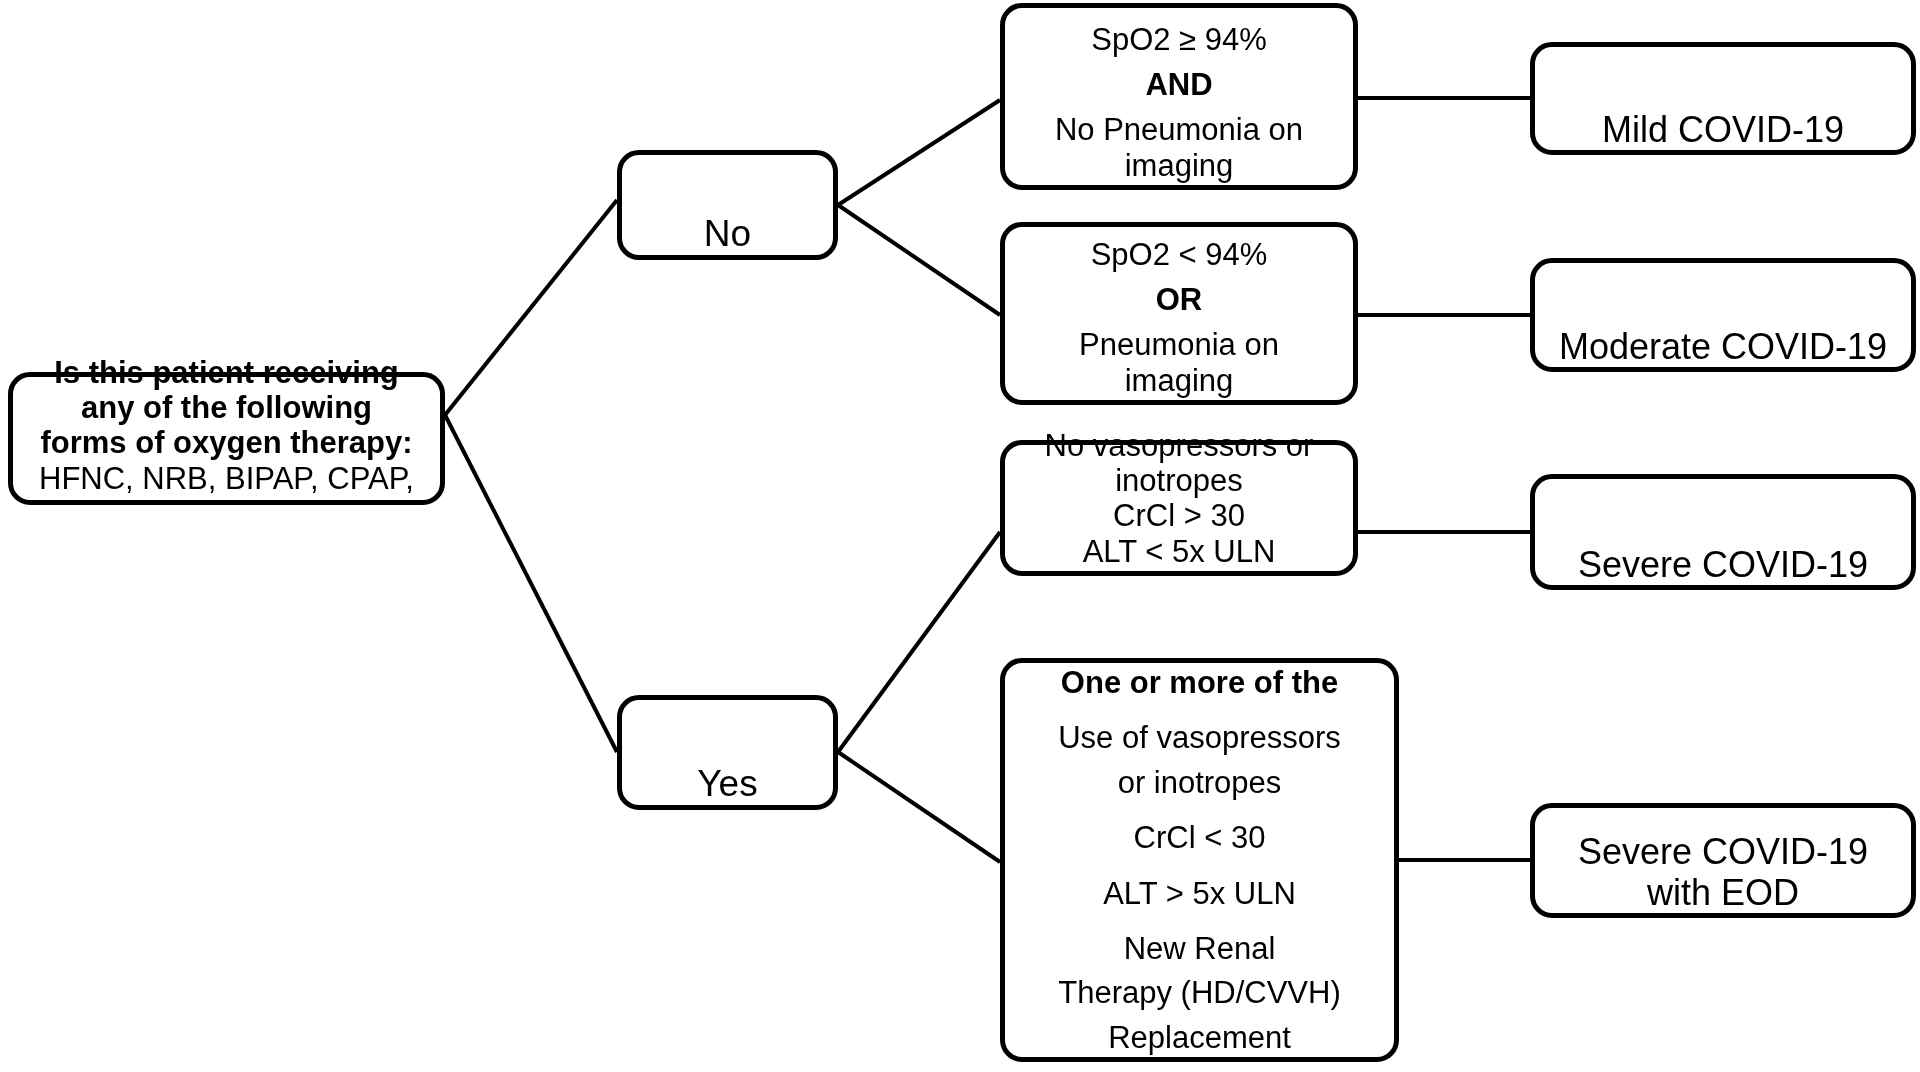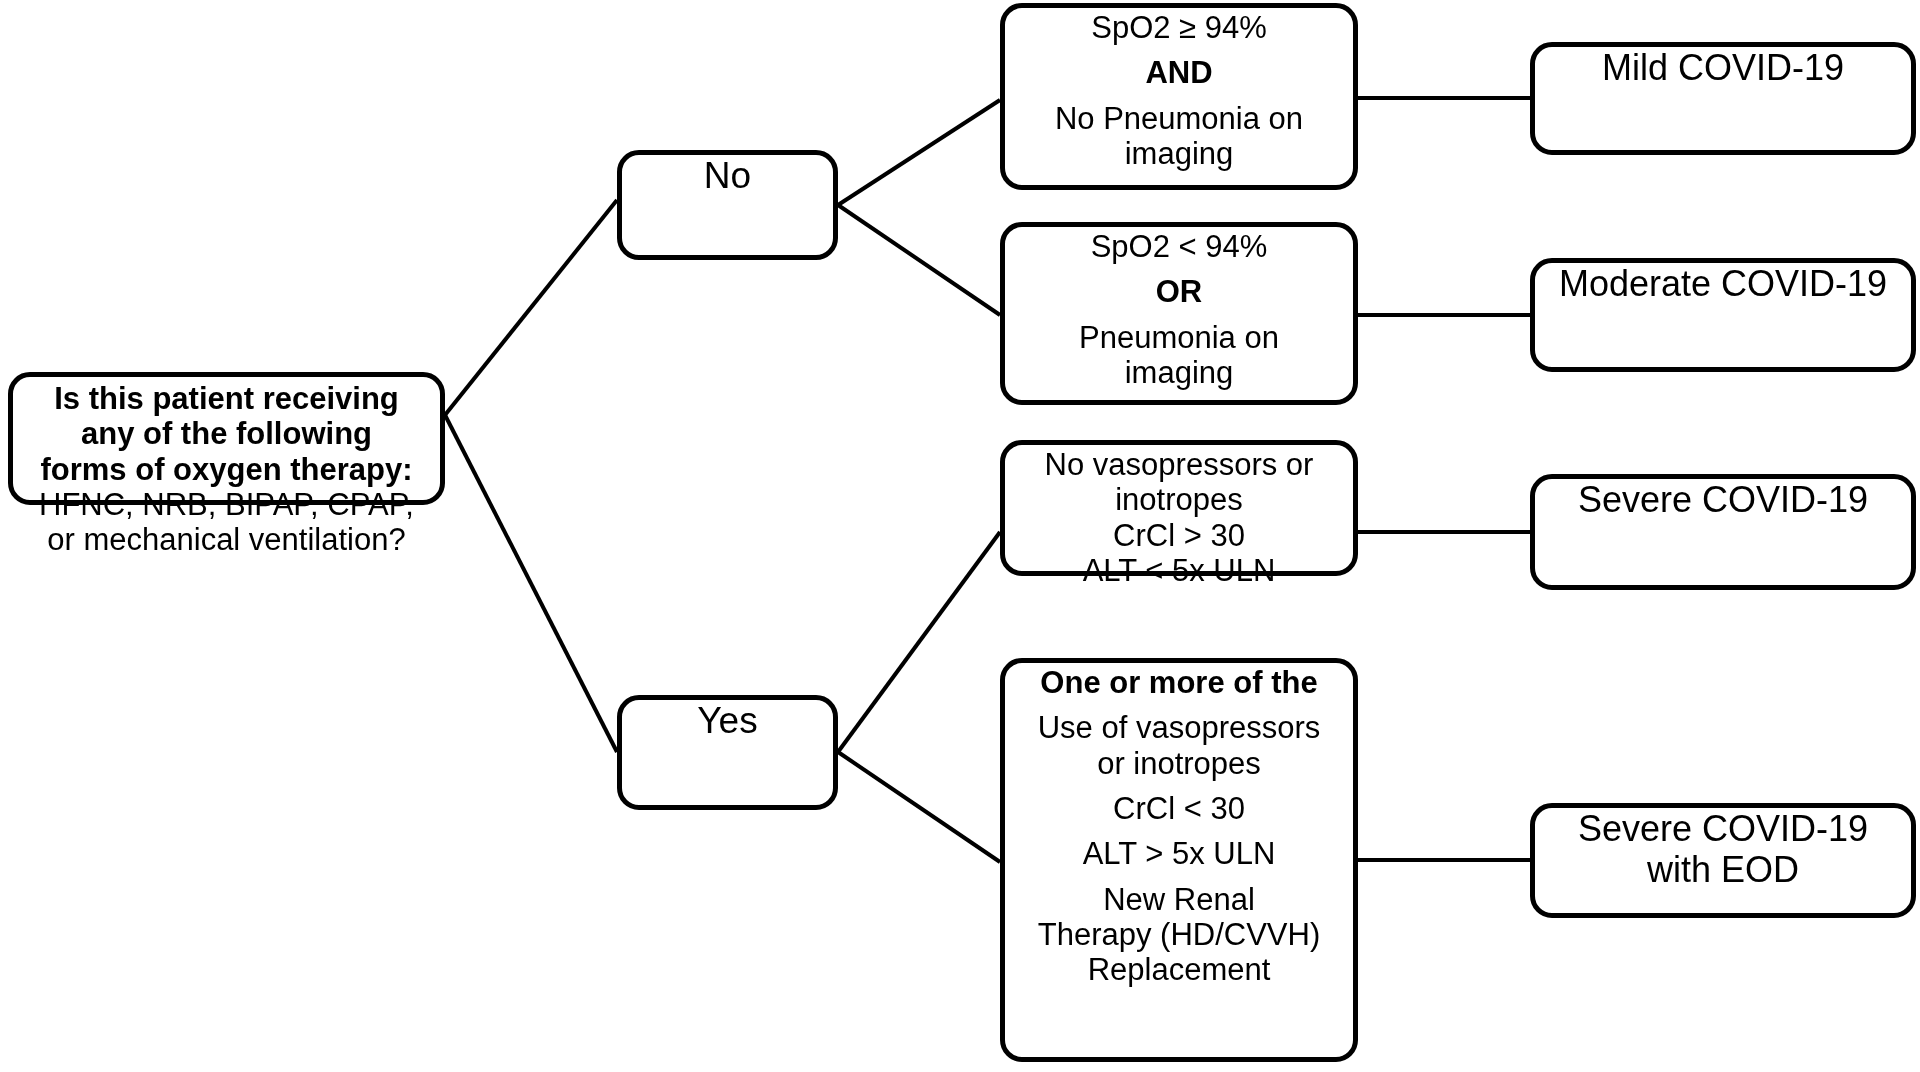--- a/index.html
+++ b/index.html
@@ -25,38 +25,38 @@
   }
   .node {
     position: absolute;
     box-sizing: border-box;
     background: #ffffff;
     border: 5px solid #000000;
     border-radius: 22px;
     display: flex;
     flex-direction: column;
     align-items: center;
-    justify-content: flex-start;
+    justify-content: flex-end;
     text-align: center;
     color: #000000;
     line-height: 1.14;
     z-index: 2;
   }
   .node .line { display: block; width: 100%; }
   .node .b { font-weight: bold; }
   .gap-sm { height: 10px; }
 
   
   #node-root        { left: 8px;    top: 372px;  width: 437px;  height: 133px;  font-size: 31px; padding: 4px 10px; }
   #node-no          { left: 617px;  top: 150px;  width: 221px;  height: 110px;  font-size: 37px; border-radius: 22px; }
   #node-yes         { left: 617px;  top: 695px;  width: 221px;  height: 115px;  font-size: 37px; }
   #node-crit-mild   { left: 1000px; top: 3px;    width: 358px;  height: 187px;  font-size: 31px; padding: 2px 8px; }
   #node-crit-mod    { left: 1000px; top: 222px;  width: 358px;  height: 183px;  font-size: 31px; padding: 2px 8px; }
   #node-crit-sev    { left: 1000px; top: 440px;  width: 358px;  height: 136px;  font-size: 31px; padding: 2px 8px; }
-  #node-crit-eod    { left: 1000px; top: 658px;  width: 358px;  height: 404px;  font-size: 31px; padding: 2px 8px; }
+  #node-crit-eod    { left: 1000px; top: 658px;  width: 399px;  height: 404px;  font-size: 31px; padding: 2px 8px; gap: 9px; }
   #node-out-mild    { left: 1530px; top: 42px;   width: 386px;  height: 113px;  font-size: 36px; }
   #node-out-mod     { left: 1530px; top: 258px;  width: 386px;  height: 114px;  font-size: 36px; }
   #node-out-sev     { left: 1530px; top: 474px;  width: 386px;  height: 116px;  font-size: 36px; }
   #node-out-eod     { left: 1530px; top: 803px;  width: 386px;  height: 115px;  font-size: 36px; }
 </style>
 </head>
 <body>
 
 <div id="canvas">
 
@@ -77,21 +77,20 @@
       <path d="M 1358 532 L 1530 532"></path>
       <path d="M 1358 860 L 1530 860"></path>
     </g>
   </svg>
 
   <div class="node" id="node-root">
     <span class="line b">Is this patient receiving</span>
     <span class="line b">any of the following</span>
     <span class="line b">forms of oxygen therapy:</span>
     <span class="line">HFNC, NRB, BIPAP, CPAP,</span>
-    <span class="line">or mechanical ventilation?</span>
   </div>
 
   <div class="node" id="node-no">
     <span class="line">No</span>
   </div>
 
   <div class="node" id="node-yes">
     <span class="line">Yes</span>
   </div>
 

